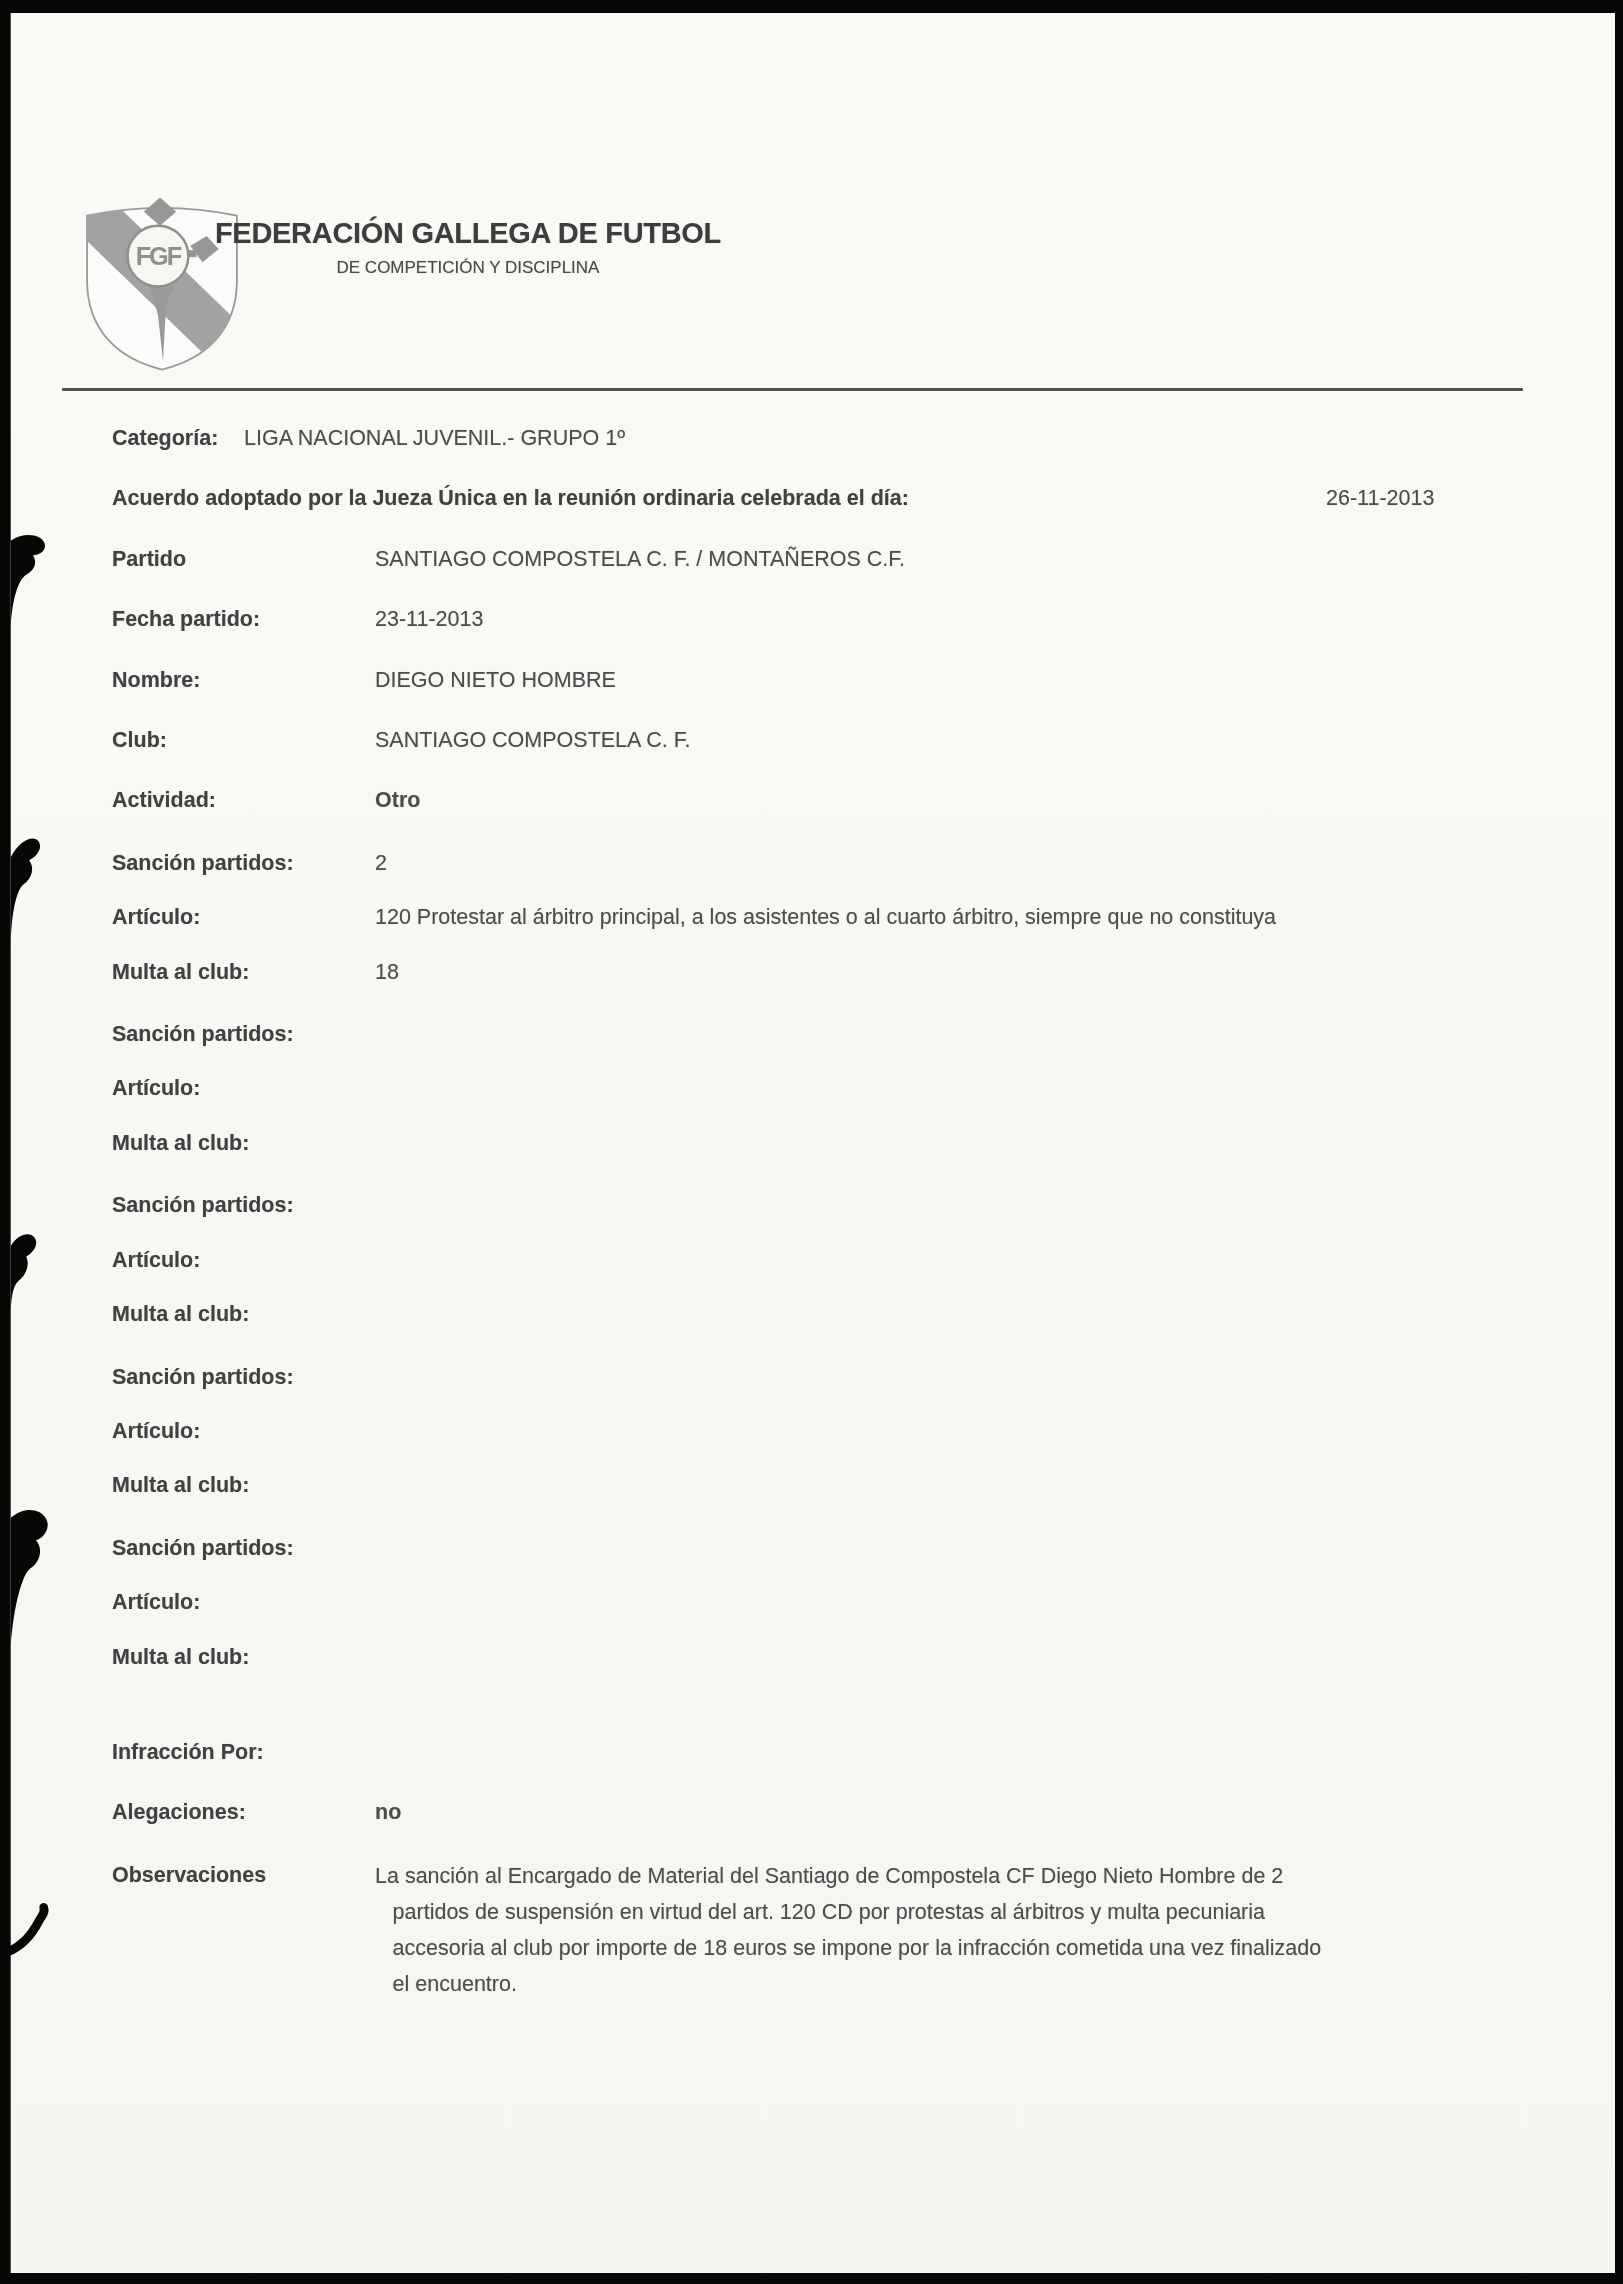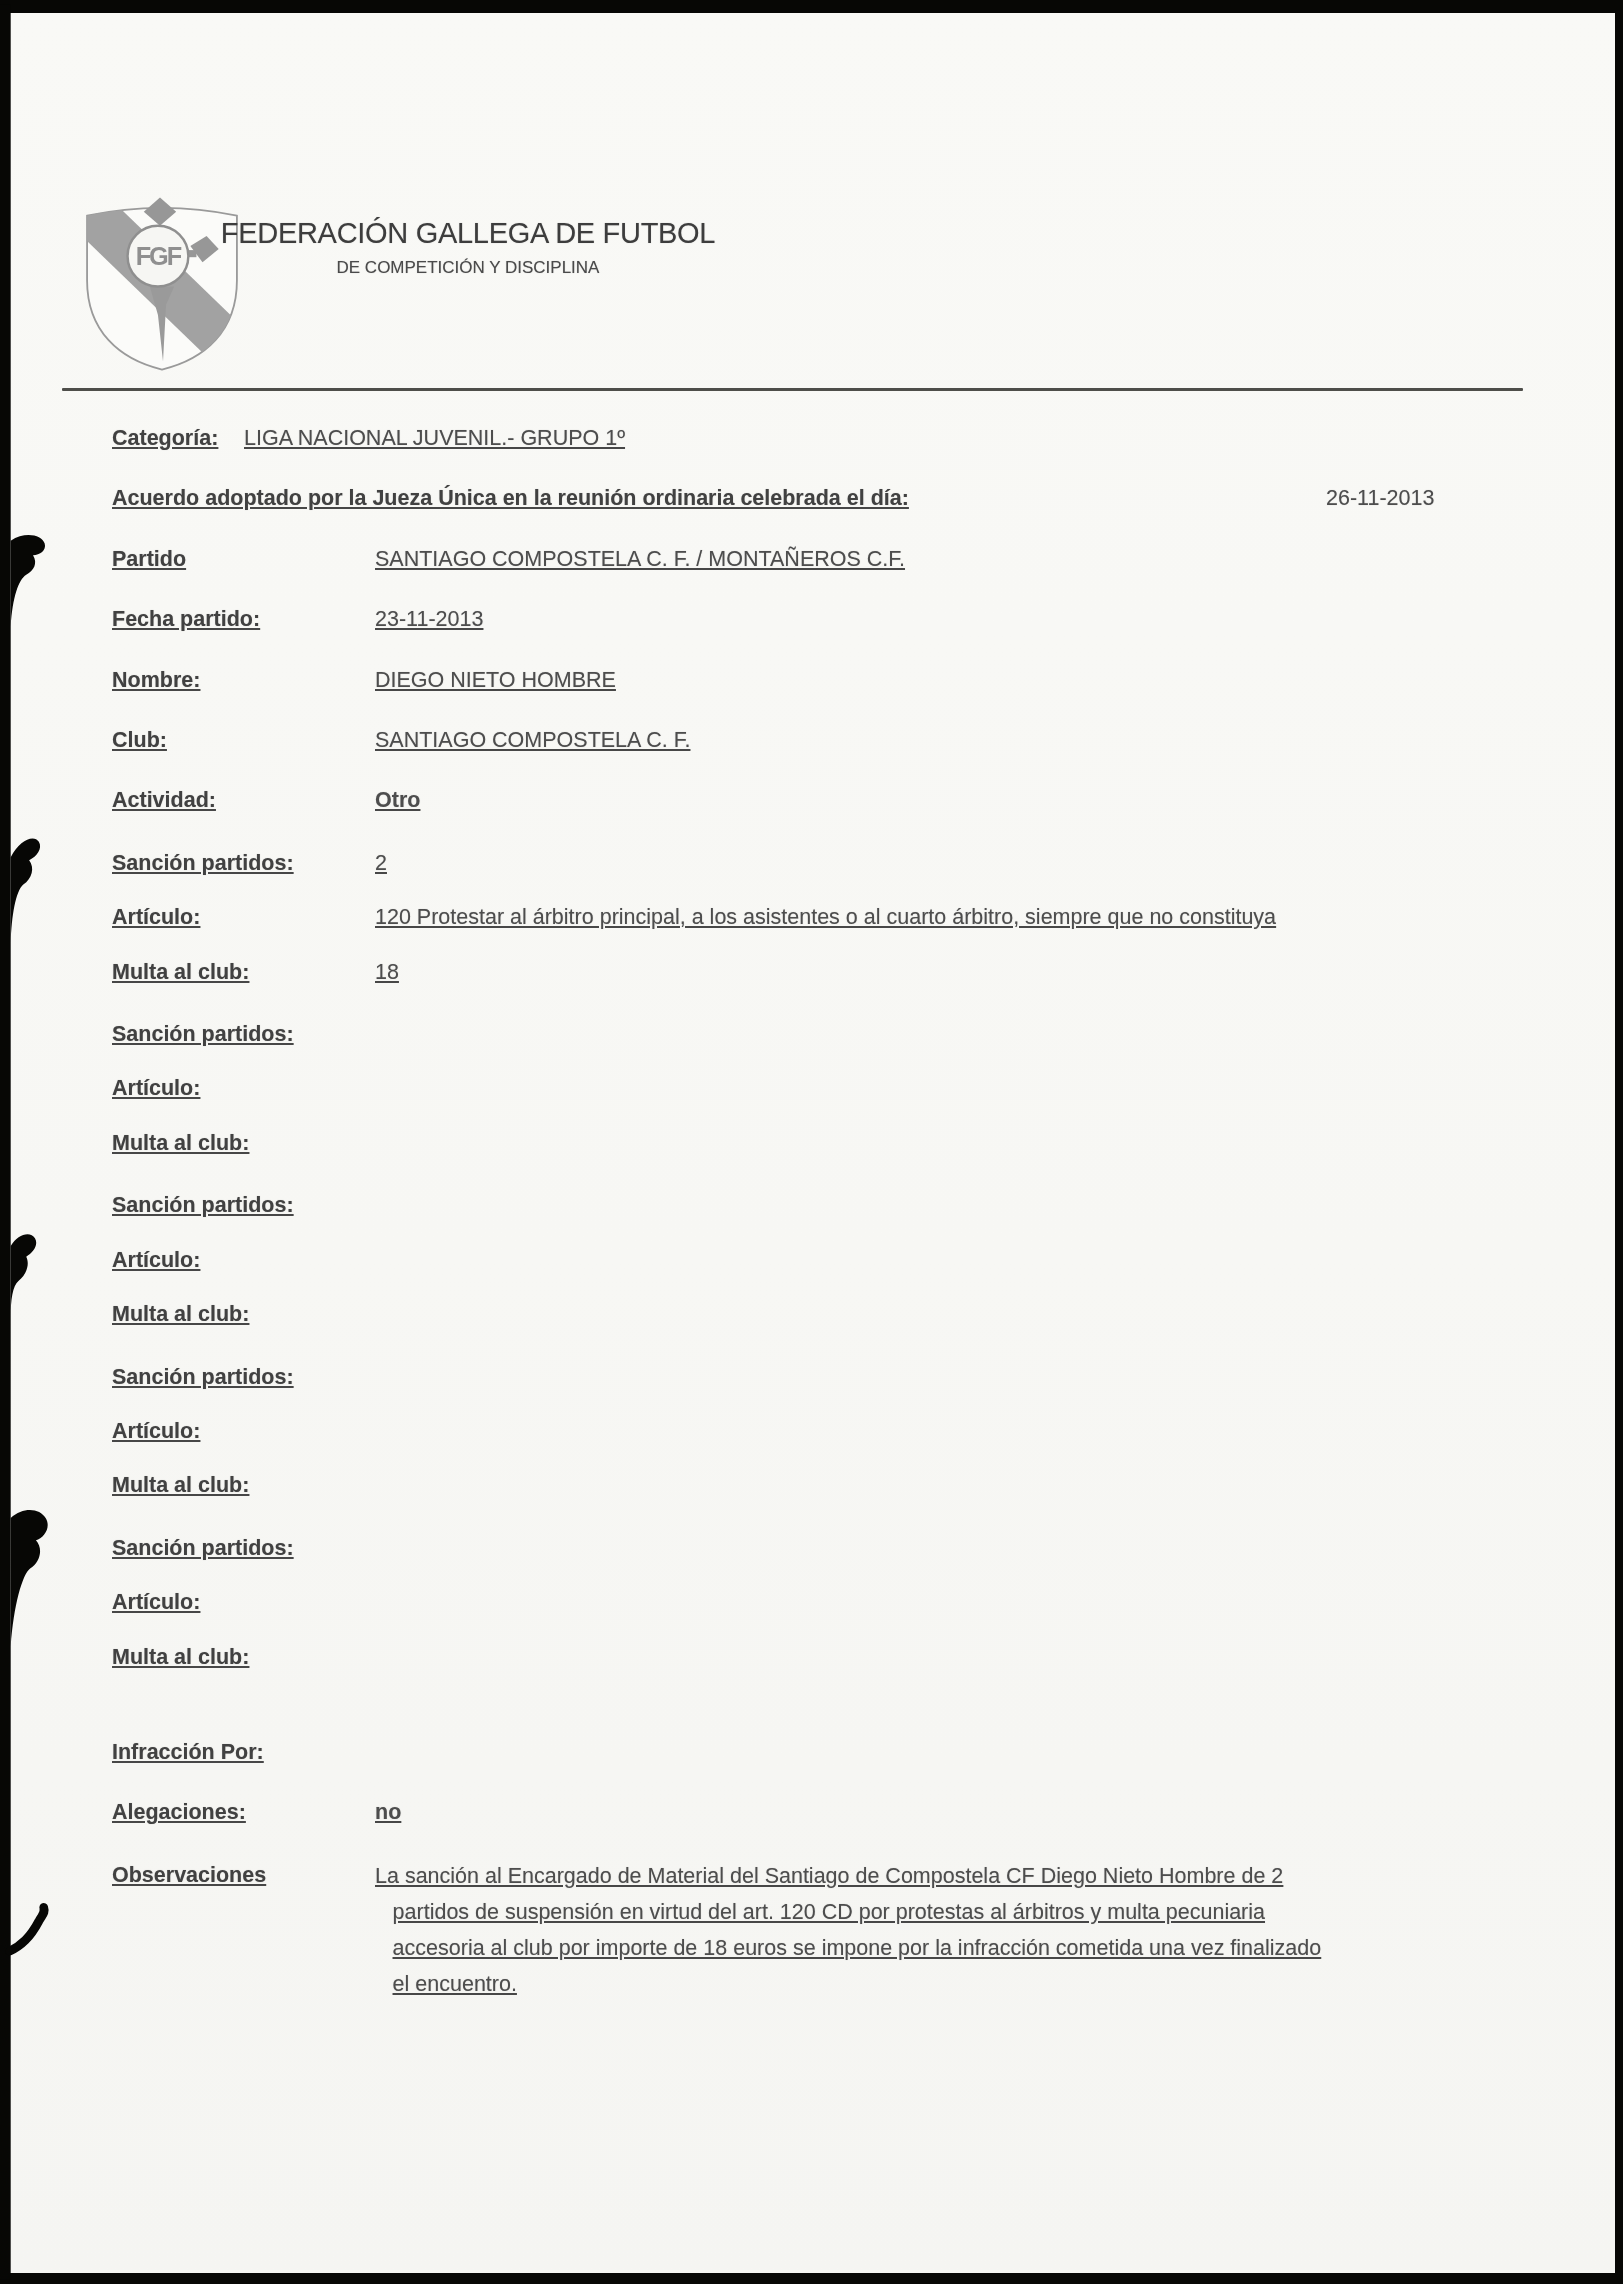--- a/index.html
+++ b/index.html
@@ -11,27 +11,27 @@
   }
   .page{position:absolute;inset:0;background:linear-gradient(180deg,#f9f9f6 0%,#f7f7f4 55%,#f5f5f2 100%);}
   
   .edge-top{position:absolute;left:0;top:0;width:1624px;height:12.7px;background:#070705;}
   .edge-bottom{position:absolute;left:0;bottom:0;width:1624px;height:10.7px;background:#070705;}
   .edge-right{position:absolute;right:0;top:0;width:8.8px;height:2284px;background:#070705;}
   .edge-left-svg{position:absolute;left:0;top:0;}
   
   .logo{position:absolute;left:81px;top:193px;}
   .header-text{position:absolute;left:146px;top:217px;width:644px;text-align:center;text-shadow:0 0 1px rgba(80,80,80,.4);}
-  .org-name{font-size:29px;font-weight:normal;color:#3d3d3d;letter-spacing:-0.3px;white-space:nowrap;}
+  .org-name{font-size:29px;font-weight:bold;color:#3d3d3d;letter-spacing:-0.3px;white-space:nowrap;}
   .sub1{font-size:20.5px;color:#4a4a4a;margin-top:12.7px;}
   .sub2{font-size:17px;color:#4a4a4a;margin-top:7.8px;}
   .rule{position:absolute;left:62px;top:388px;width:1461px;height:2.9px;background:#4e4e4a;border-radius:1px;}
   
   .content{position:absolute;left:112px;top:427px;width:1429px;text-shadow:0 0 1px rgba(85,85,85,.35);}
-  .row{display:flex;font-size:21.5px;line-height:23.4px;margin-top:37px;text-decoration:underline;}
+  .row{display:flex;font-size:21.5px;line-height:23.4px;margin-top:37px;}
   .row:first-child{margin-top:0;}
   .row .lbl{flex:0 0 263px;font-weight:bold;color:#414141;white-space:nowrap;}
   .row.cat .lbl{flex:0 0 132px;}
   .row .val{color:#4d4d4d;white-space:nowrap;}
   .val-bold{font-weight:bold;color:#454545;}
   .row.agree{display:block;position:relative;}
   .row.agree .val{position:absolute;left:1214px;top:0;}
   .block-start{margin-top:39px;}
   .tight{margin-top:31px;}
   .infr{margin-top:72px;}

